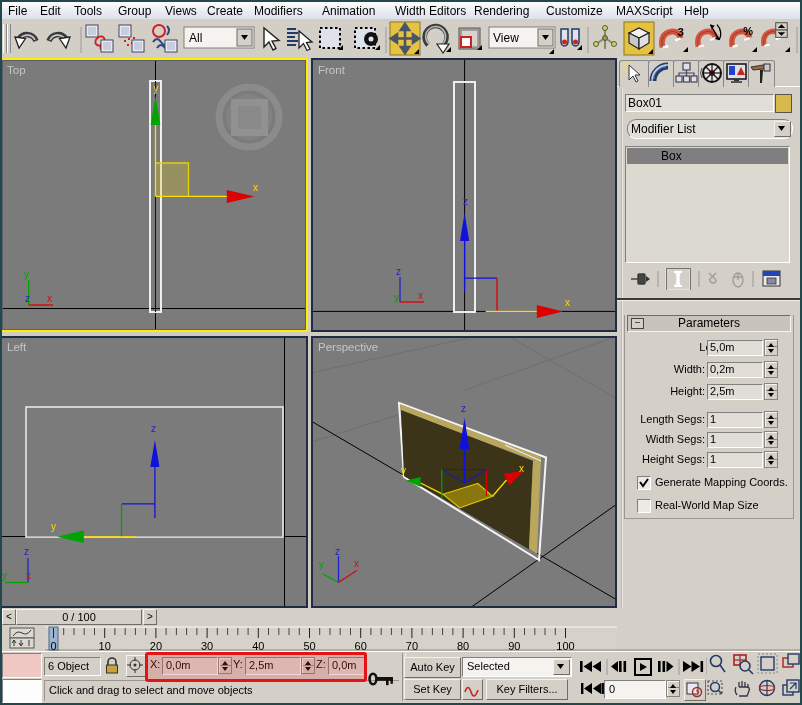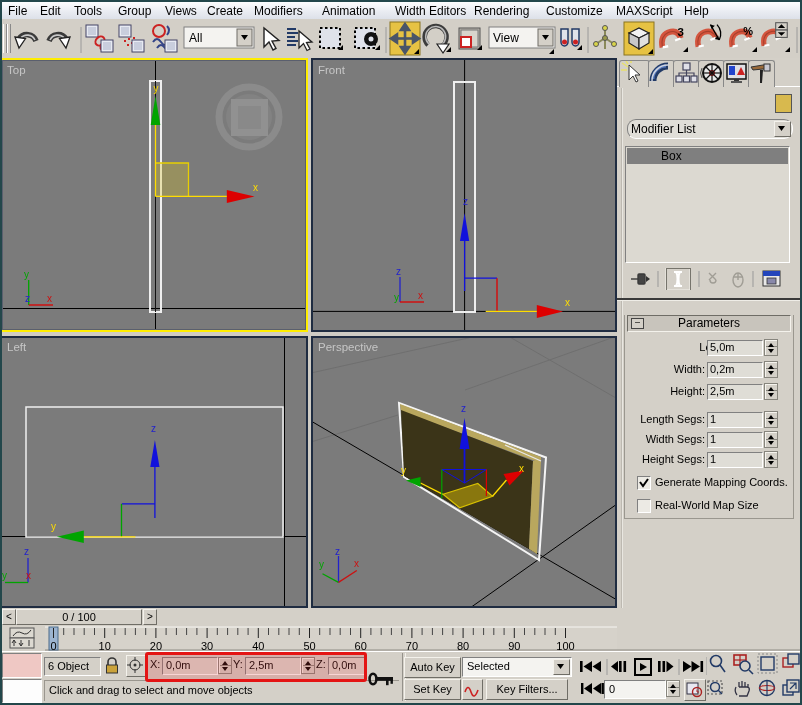--- a/index.html
+++ b/index.html
@@ -420,20 +420,23 @@
     </svg>
   </div>
   <div class="abs" style="left:131px;top:2px;width:25px;height:26px;background:#d4d0c8;border:1px solid #888;border-bottom:none;border-radius:3px 3px 0 0;">
     <svg width="24" height="24" viewBox="0 0 24 24">
       <polygon points="2,6 14,4 20,4 20,9 14,8 4,9" fill="#9a6a3a" stroke="#333" stroke-width="1"></polygon>
       <rect x="15" y="3" width="6" height="7" fill="#c8c8d0" stroke="#333" stroke-width="1"></rect>
       <polygon points="11,9 14,9 13,22 11,22" fill="#222"></polygon>
     </svg>
   </div>
 
+  <div class="abs sunken" style="left:8px;top:36px;width:147px;height:16px;background:#e0ded8;">
+    <span style="position:absolute;left:2px;top:1px;font-size:12px;">Box01</span>
+  </div>
   <div class="abs" style="left:158px;top:36px;width:15px;height:17px;background:#d8b94e;border:1px solid #555;"></div>
 
   <div class="abs sunken" style="left:10px;top:61px;width:164px;height:18px;background:#e0ded8;border-radius:9px;">
     <span style="position:absolute;left:3px;top:2px;font-size:12px;">Modifier List</span>
     <div class="abs raised" style="right:1px;top:1px;width:15px;height:14px;background:#d4d0c8;">
       <svg width="13" height="12">
           <polygon points="3,4 10,4 6.5,9" fill="#000"></polygon>
         </svg>
     </div>
   </div>

